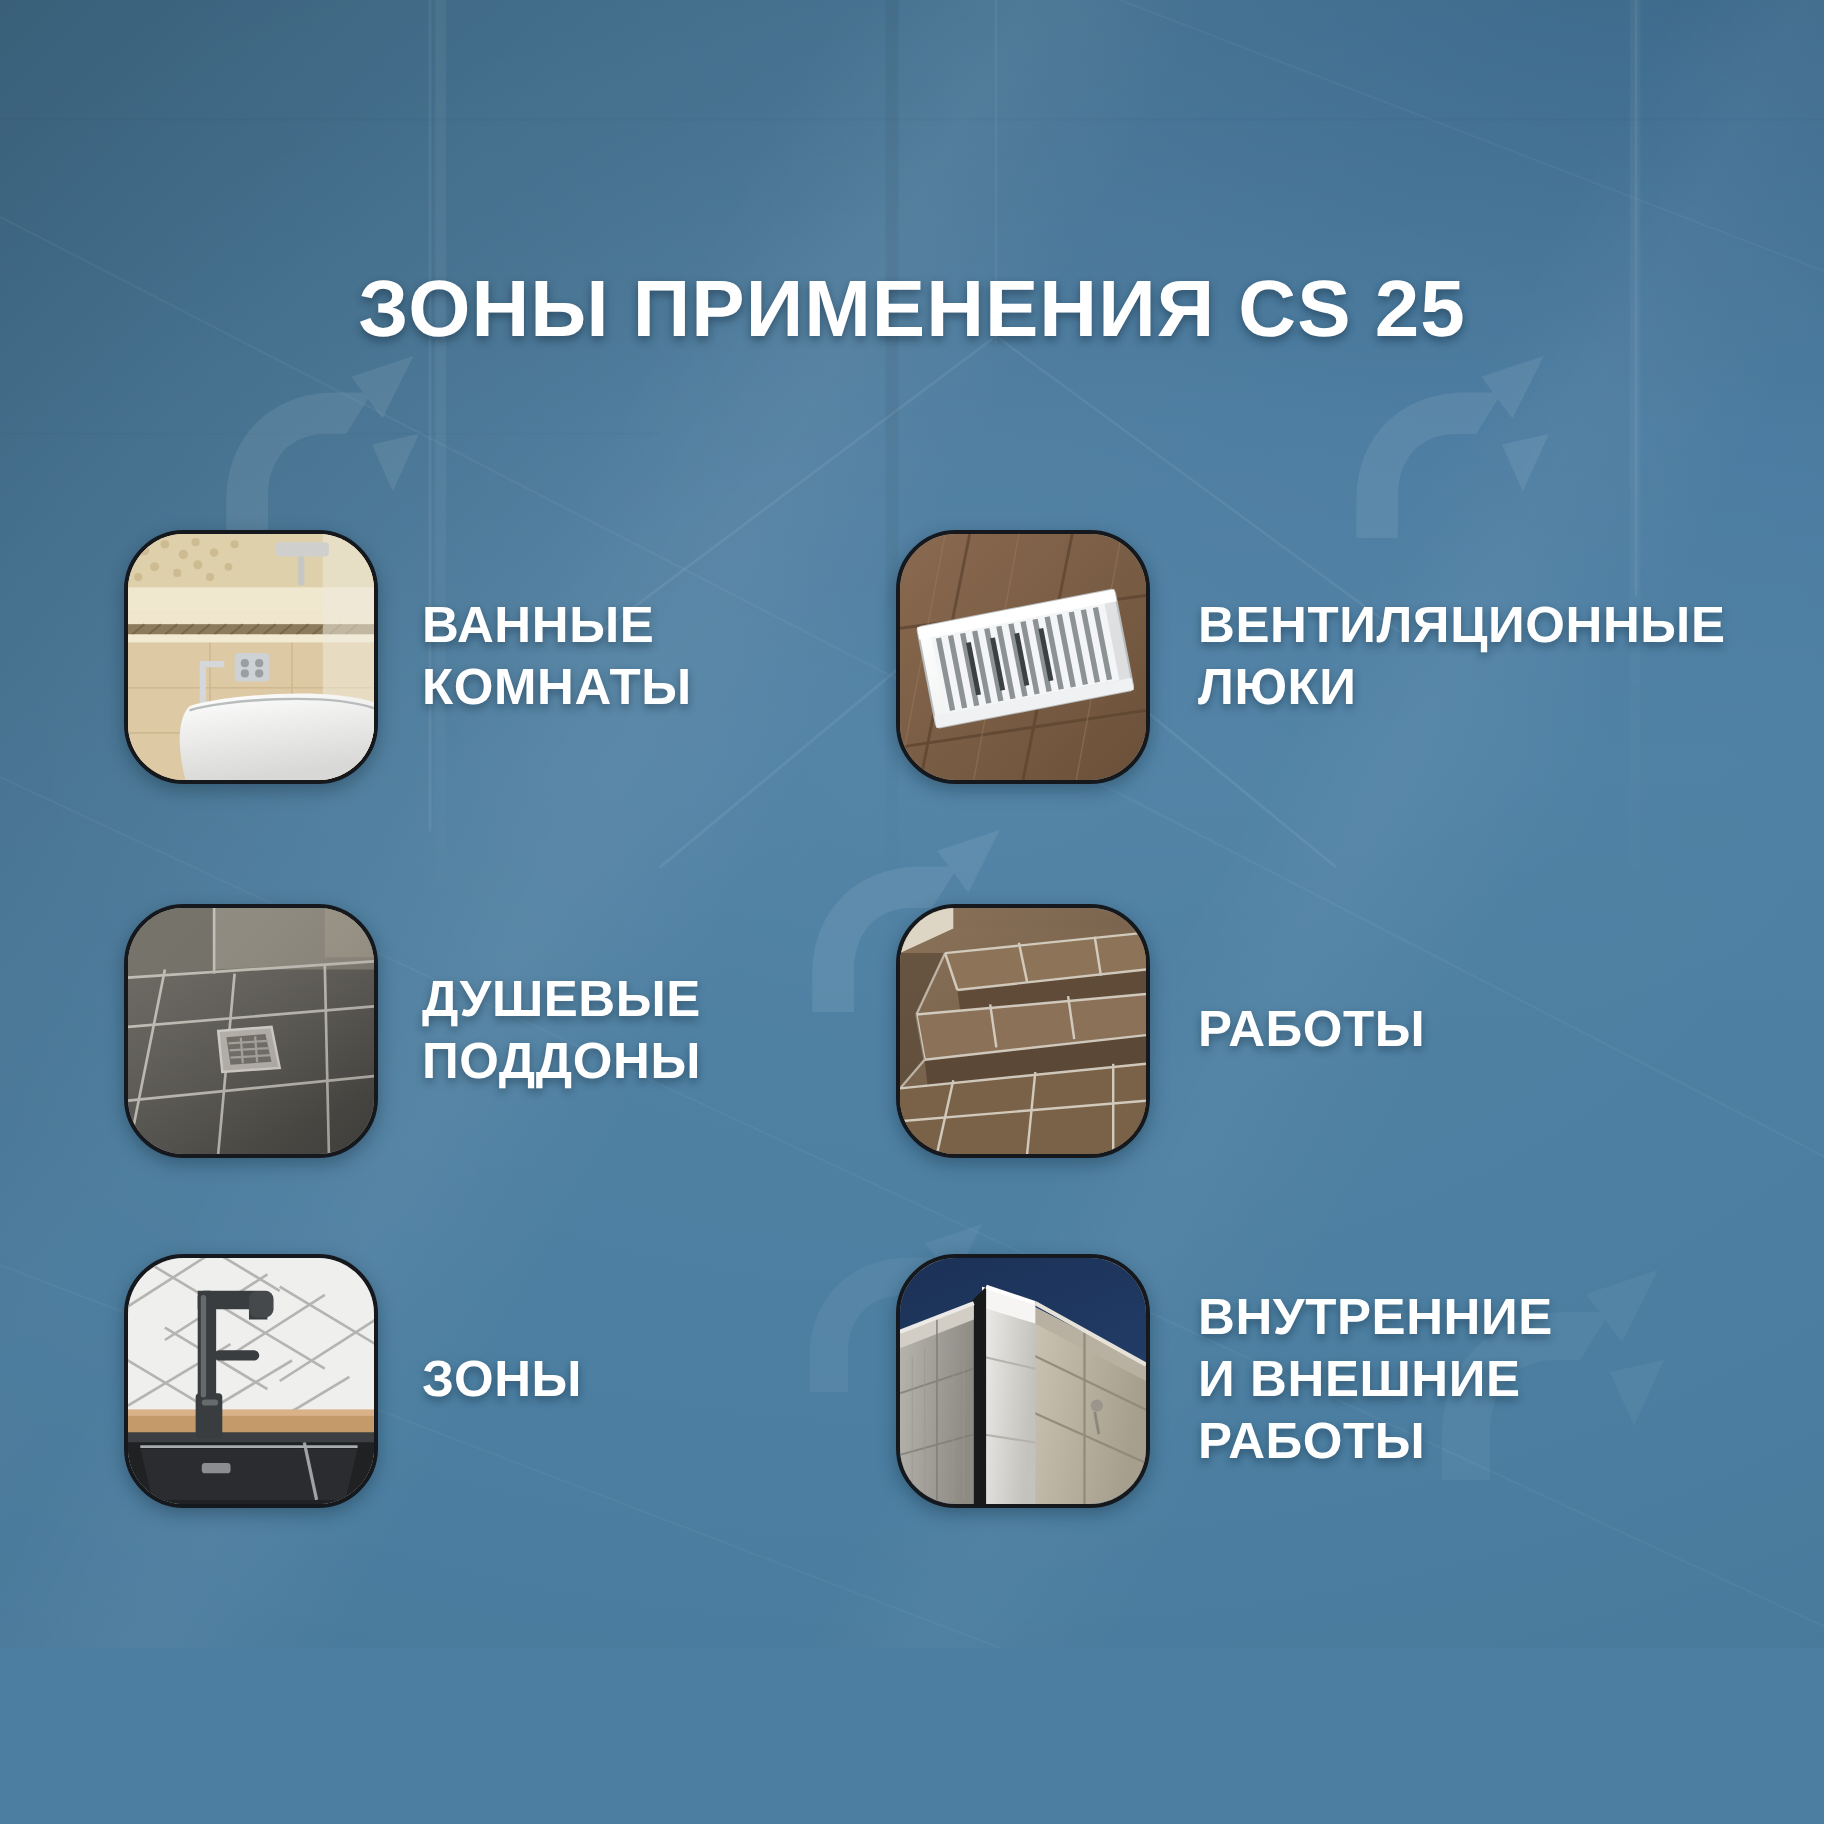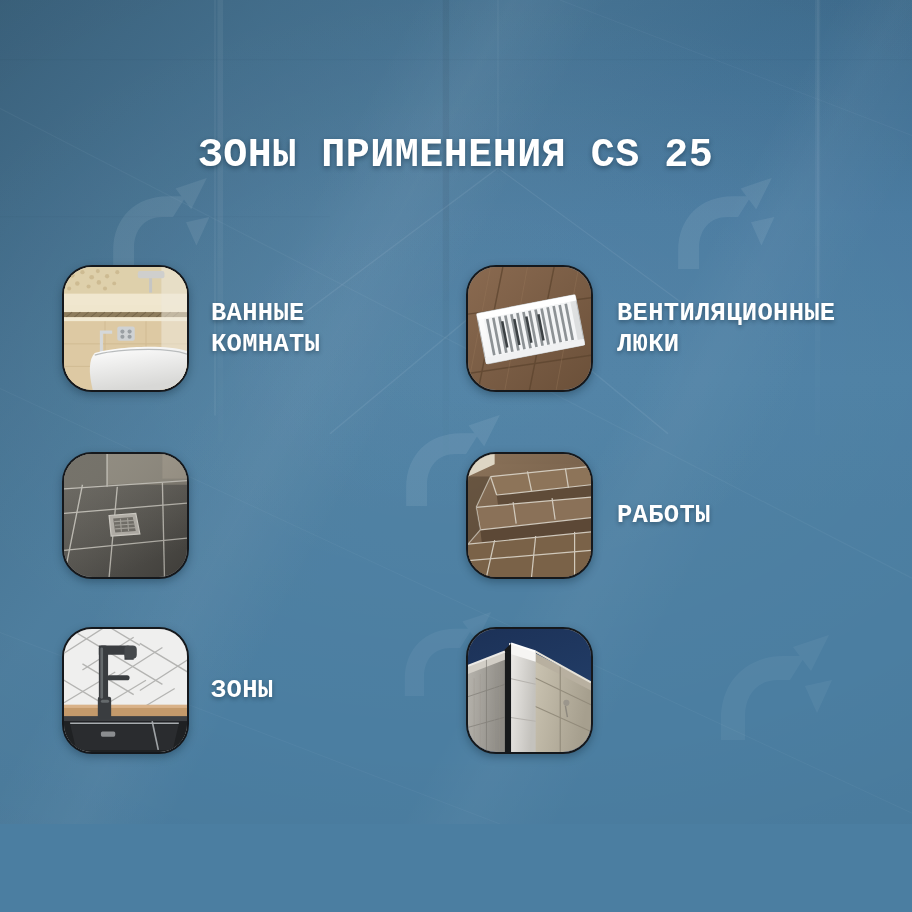--- a/index.html
+++ b/index.html
@@ -5,21 +5,21 @@
   html, body {
     margin: 0;
     padding: 0;
     background: #4b7ea1;
   }
   #stage {
     position: relative;
     width: 912px;
     height: 824px;
     overflow: hidden;
-    font-family: Liberation Mono, monospace;
+    font-family: Liberation Sans, sans-serif;
     background: #4b7ea1;
   }
 
   
   .bg-base {
     position: absolute;
     inset: 0;
     background:
       linear-gradient(128deg,
         rgba(58,96,122,0.95) 0%,
@@ -118,21 +118,21 @@
     text-shadow: 0 2px 4px rgba(10,30,46,0.40);
     margin-left: 22px;
     white-space: pre-line;
   }
 
   
   .r1 { top: 265px; }
   .r2 { top: 452px; }
   .r3 { top: 627px; }
   .cleft  { left: 50px; }
-  .cright { left: 454px; }
+  .cright { left: 436px; }
   .cright .label { margin-left: 24px; }
 </style>
 </head>
 <body>
 
 <div id="stage">
 
   <div class="bg-base"></div>
   <div class="bg-seams"></div>
 
@@ -390,20 +390,22 @@
             <rect width="120" height="120" fill="url(#gl1)"></rect>
             <defs>
               <linearGradient id="gl1" x1="0" y1="0" x2="1" y2="1">
                 <stop offset="0" stop-color="#ffffff" stop-opacity=".06"></stop>
                 <stop offset="1" stop-color="#000000" stop-opacity=".18"></stop>
               </linearGradient>
             </defs>
           </svg>
         </div>
       </div>
+      <div class="label">ДУШЕВЫЕ
+ПОДДОНЫ</div>
     </div>
 
     <div class="item r2 cright">
       <div class="thumb">
         <div class="art">
           <svg viewBox="0 0 120 120" preserveAspectRatio="none">
             <defs>
               <linearGradient id="st1" x1="0" y1="0" x2="0.6" y2="1">
                 <stop offset="0" stop-color="#8a7259"></stop>
                   <stop offset="1" stop-color="#6b5541"></stop>
@@ -555,16 +557,19 @@
                 <path d="M26 36 L26 118"></path>
                 <path d="M31 34 L31 118"></path>
             </g>
 
             <path d="M0 36 L36 22" stroke="#eceae6" stroke-width="2" fill="none"></path>
             <path d="M42 14 L66 22" stroke="#ffffff" stroke-width="2" fill="none"></path>
             <path d="M66 22 L120 52" stroke="#e6e2d8" stroke-width="2" fill="none"></path>
           </svg>
         </div>
       </div>
+      <div class="label">ВНУТРЕННИЕ
+И ВНЕШНИЕ
+РАБОТЫ</div>
     </div>
 
   </div>
 </div>
 
 </body></html>

